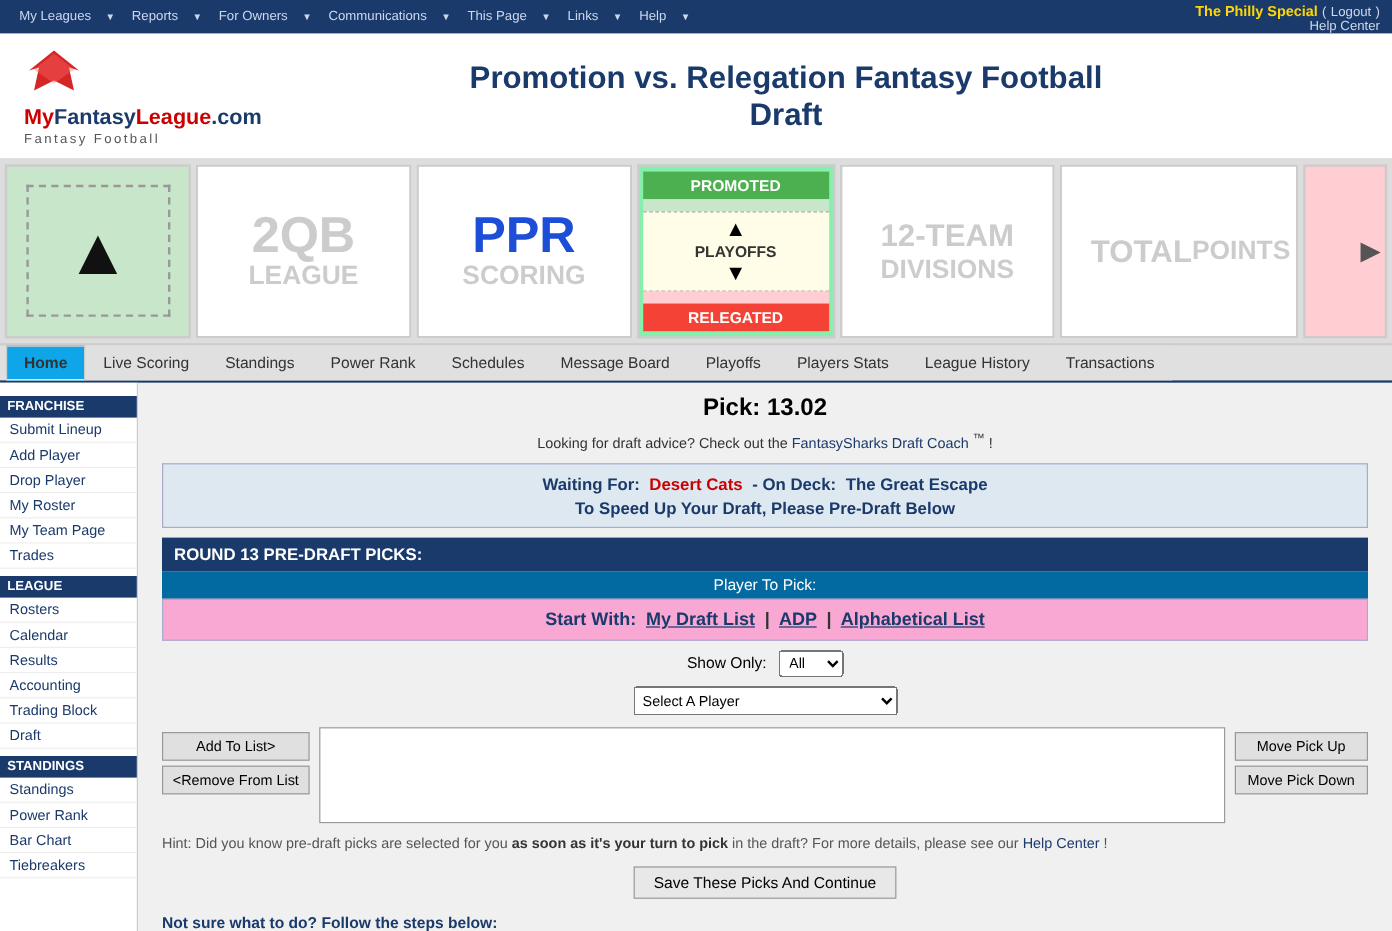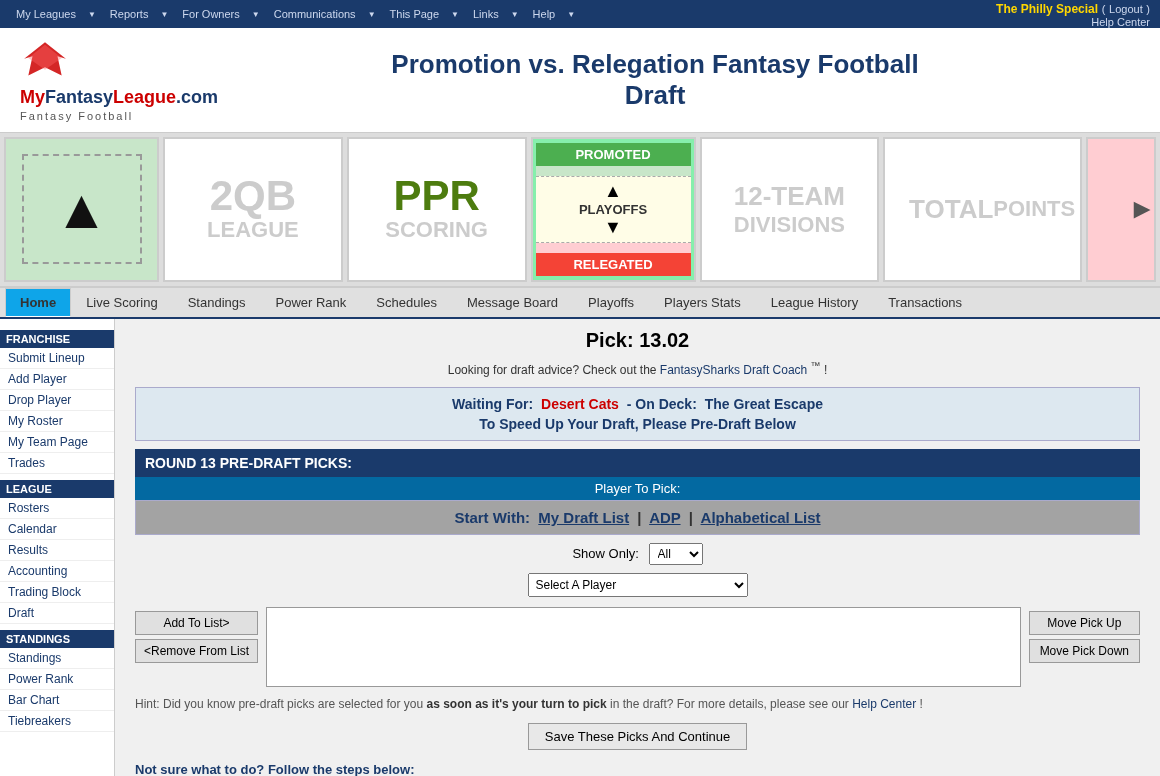--- a/index.html
+++ b/index.html
@@ -354,21 +354,21 @@
       <span style="font-size:55px; color:#111;">▲</span>
     </div>
   </div>
 
   <div class="feature-flex" style="background:white; border:2px solid #ccc; flex:1; min-height:145px; flex-direction:column;">
     <div style="font-size:42px; font-weight:bold; color:#ccc; line-height:1;">2QB</div>
     <div style="font-size:22px; font-weight:bold; color:#ccc;">LEAGUE</div>
   </div>
 
   <div class="feature-flex" style="background:white; border:2px solid #ccc; flex:1; min-height:145px; flex-direction:column;">
-    <div style="font-size:42px; font-weight:bold; color:#4d7c0f; line-height:1;">PPR</div>
+    <div style="font-size:42px; font-weight:bold; color:#1d4ed8; line-height:1;">PPR</div>
     <div style="font-size:22px; font-weight:bold; color:#ccc;">SCORING</div>
   </div>
 
   <div class="feature-flex" style="background:#86efac; border:2px solid #ccc; width:165px; min-height:145px; flex-shrink:0; flex-direction:column;">
     <div style="width:155px;">
       <div style="background:#4caf50; color:white; font-weight:bold; font-size:13px; text-align:center; padding:4px;">PROMOTED</div>
       <div style="background:#c8e6c9; height:10px;"></div>
       <div style="display:flex; flex-direction:column; align-items:center; background:#fffde7; padding:4px 0; border-top:1px dashed #aaa; border-bottom:1px dashed #aaa;">
         <span style="font-size:18px;">▲</span>
         <div style="font-weight:bold; font-size:13px; color:#333;">PLAYOFFS</div>
@@ -451,21 +451,21 @@
         <span style="margin:0 4px;">- On Deck:</span>
         <a style="color:#1a3a6b;">The Great Escape</a>
       </div>
       <div id="waiting-line2" style="font-size:14px; font-weight:bold; color:#1a3a6b;">To Speed Up Your Draft, Please Pre-Draft Below</div>
     </div>
 
     <div id="round-header">ROUND 13 PRE-DRAFT PICKS:</div>
 
     <div id="player-to-pick-bar">Player To Pick:</div>
 
-    <div id="start-with-bar" style="background:#a3a3a3; border:1px solid #aac; text-align:center; padding:8px; font-size:15px; font-weight:bold; color:#1a3a6b;">
+    <div id="start-with-bar" style="background:#f9a8d4; border:1px solid #aac; text-align:center; padding:8px; font-size:15px; font-weight:bold; color:#1a3a6b;">
       <span>Start With:</span>
       <a style="color:#1a3a6b; margin-left:4px;">My Draft List</a>
       <span style="margin:0 4px; color:#333;">|</span>
       <a style="color:#1a3a6b;">ADP</a>
       <span style="margin:0 4px; color:#333;">|</span>
       <a style="color:#1a3a6b;">Alphabetical List</a>
     </div>
 
     <div id="filter-row" style="text-align:center; margin:8px 0;">
       <label>Show Only:</label>

